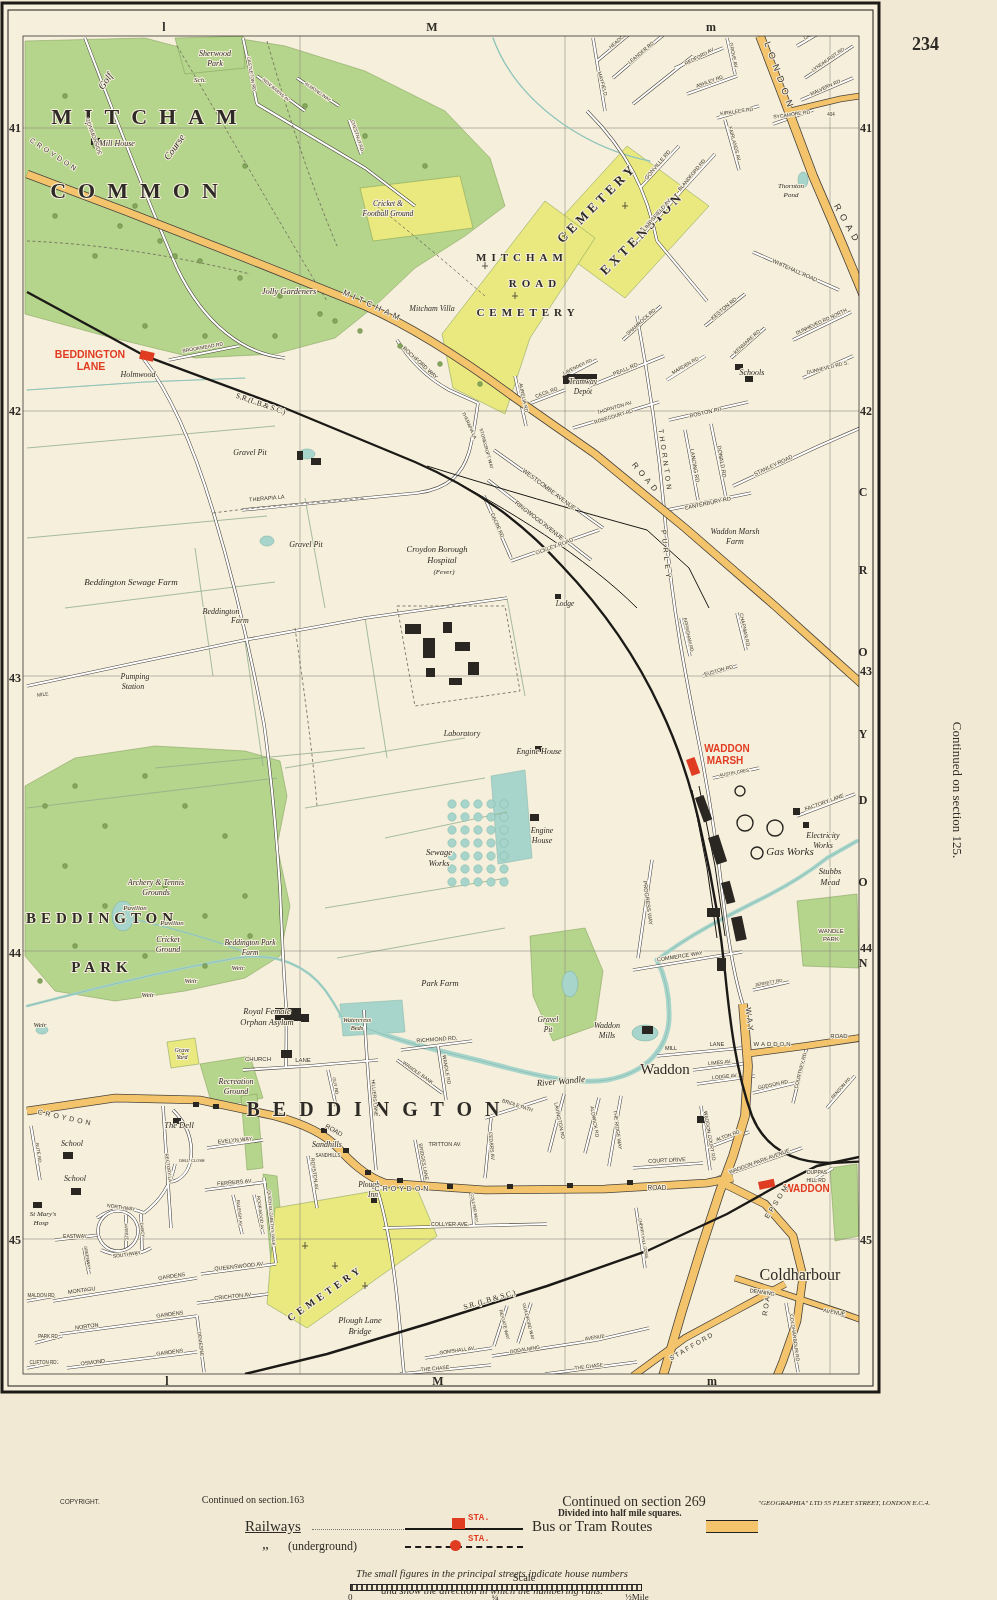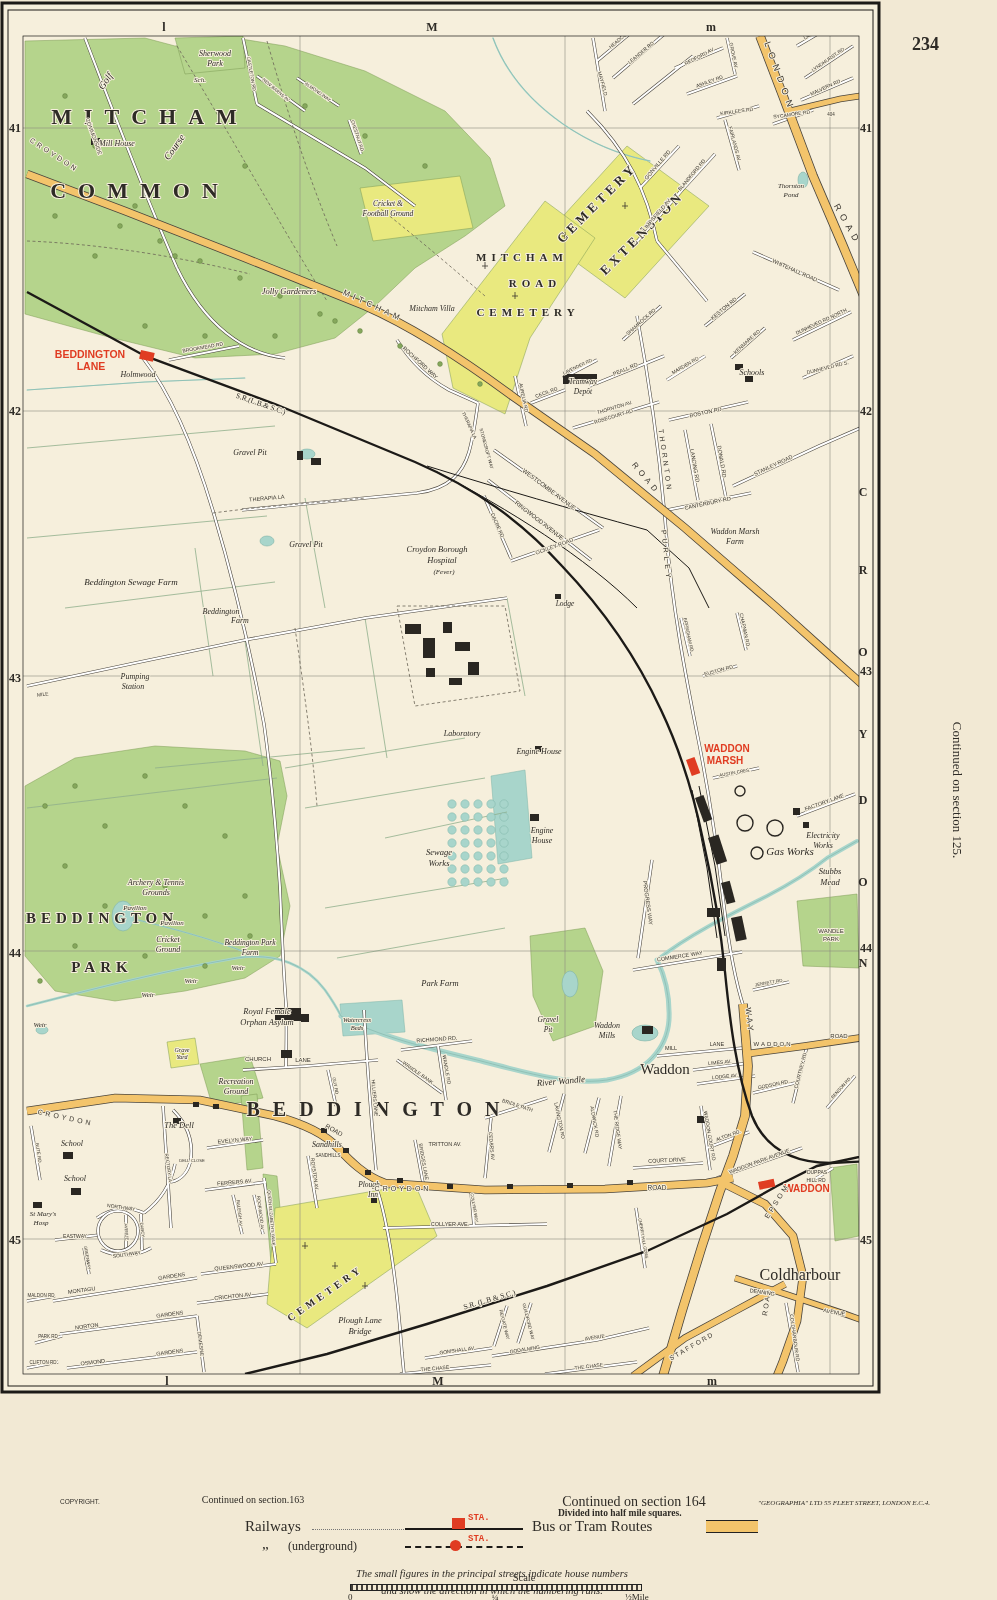--- a/index.html
+++ b/index.html
@@ -32,24 +32,24 @@
 <body>
 
 <div id="map-stage" class="abs">
 
   <div id="title-top" class="abs ctr">Continued on section 108</div>
   <div id="page-number" class="abs">234</div>
   <div id="left-note" class="abs">Continued on section 123</div>
   <div id="right-note" class="abs">Continued on section 125.</div>
   <div id="copyright" class="abs">COPYRIGHT.</div>
   <div id="c163" class="abs ctr">Continued on section.163</div>
-  <div id="c164" class="abs ctr">Continued on section 164</div>
+  <div id="c164" class="abs ctr">Continued on section 269</div>
   <div id="publisher" class="abs">"GEOGRAPHIA" LTD 55 FLEET STREET, LONDON E.C.4.</div>
 
-  <div class="abs leg-big" style="left:245px;top:1518px;">Railways</div>
+  <div class="abs leg-big" style="left:245px;top:1518px;text-decoration:underline;">Railways</div>
   <div class="abs" style="left:312px;top:1529px;width:92px;border-top:1px dotted #777;"></div>
   <div class="abs" style="left:405px;top:1528px;width:118px;border-top:2px solid #1c1a17;"></div>
   <div class="abs" style="left:452px;top:1518px;width:13px;height:11px;background:#e03c22;"></div>
   <div class="abs leg-red" style="left:468px;top:1513px;">STA.</div>
   <div class="abs leg-big" style="left:262px;top:1536px;">„</div>
   <div class="abs" style="left:288px;top:1539px;font-size:12px;">(underground)</div>
   <div class="abs" style="left:405px;top:1546px;width:118px;border-top:2px dashed #1c1a17;"></div>
   <div class="abs" style="left:450px;top:1540px;width:11px;height:11px;border-radius:50%;background:#e03c22;"></div>
   <div class="abs leg-red" style="left:468px;top:1534px;">STA.</div>
   <div class="abs leg-big" style="left:532px;top:1518px;font-family:Liberation Serif, serif;">Bus or Tram Routes</div>

